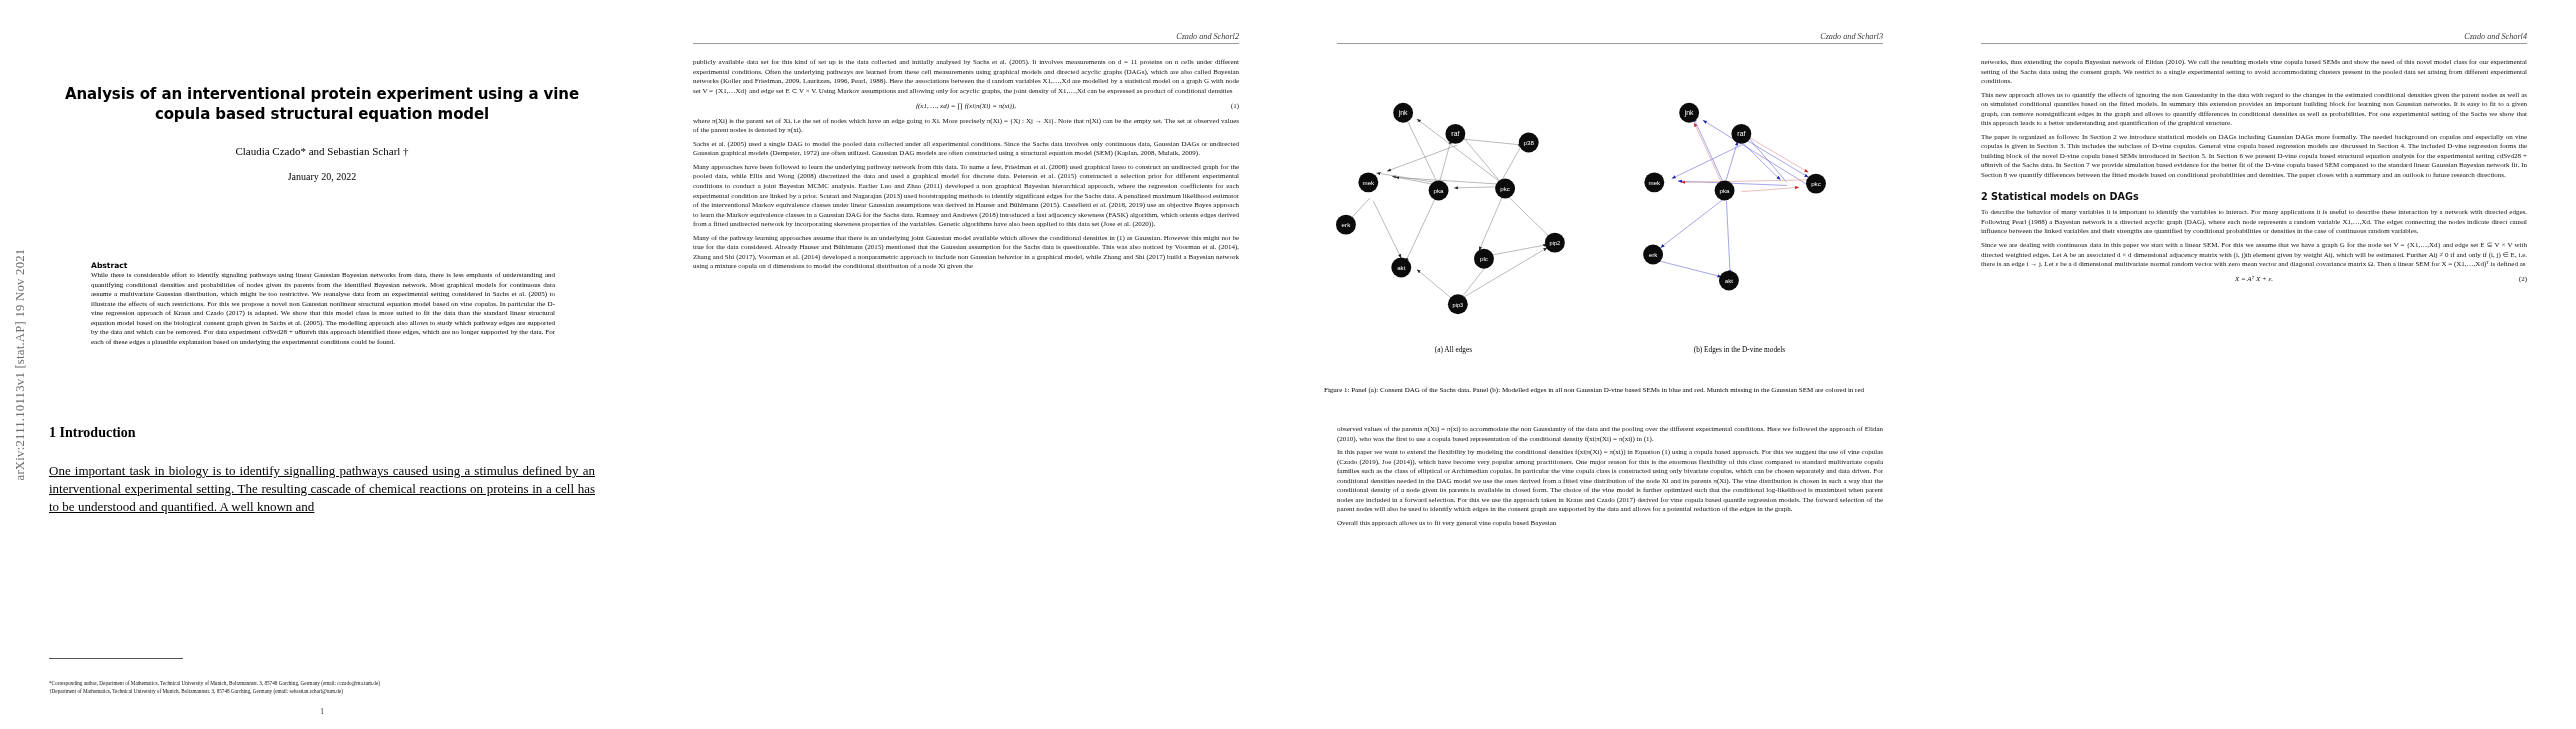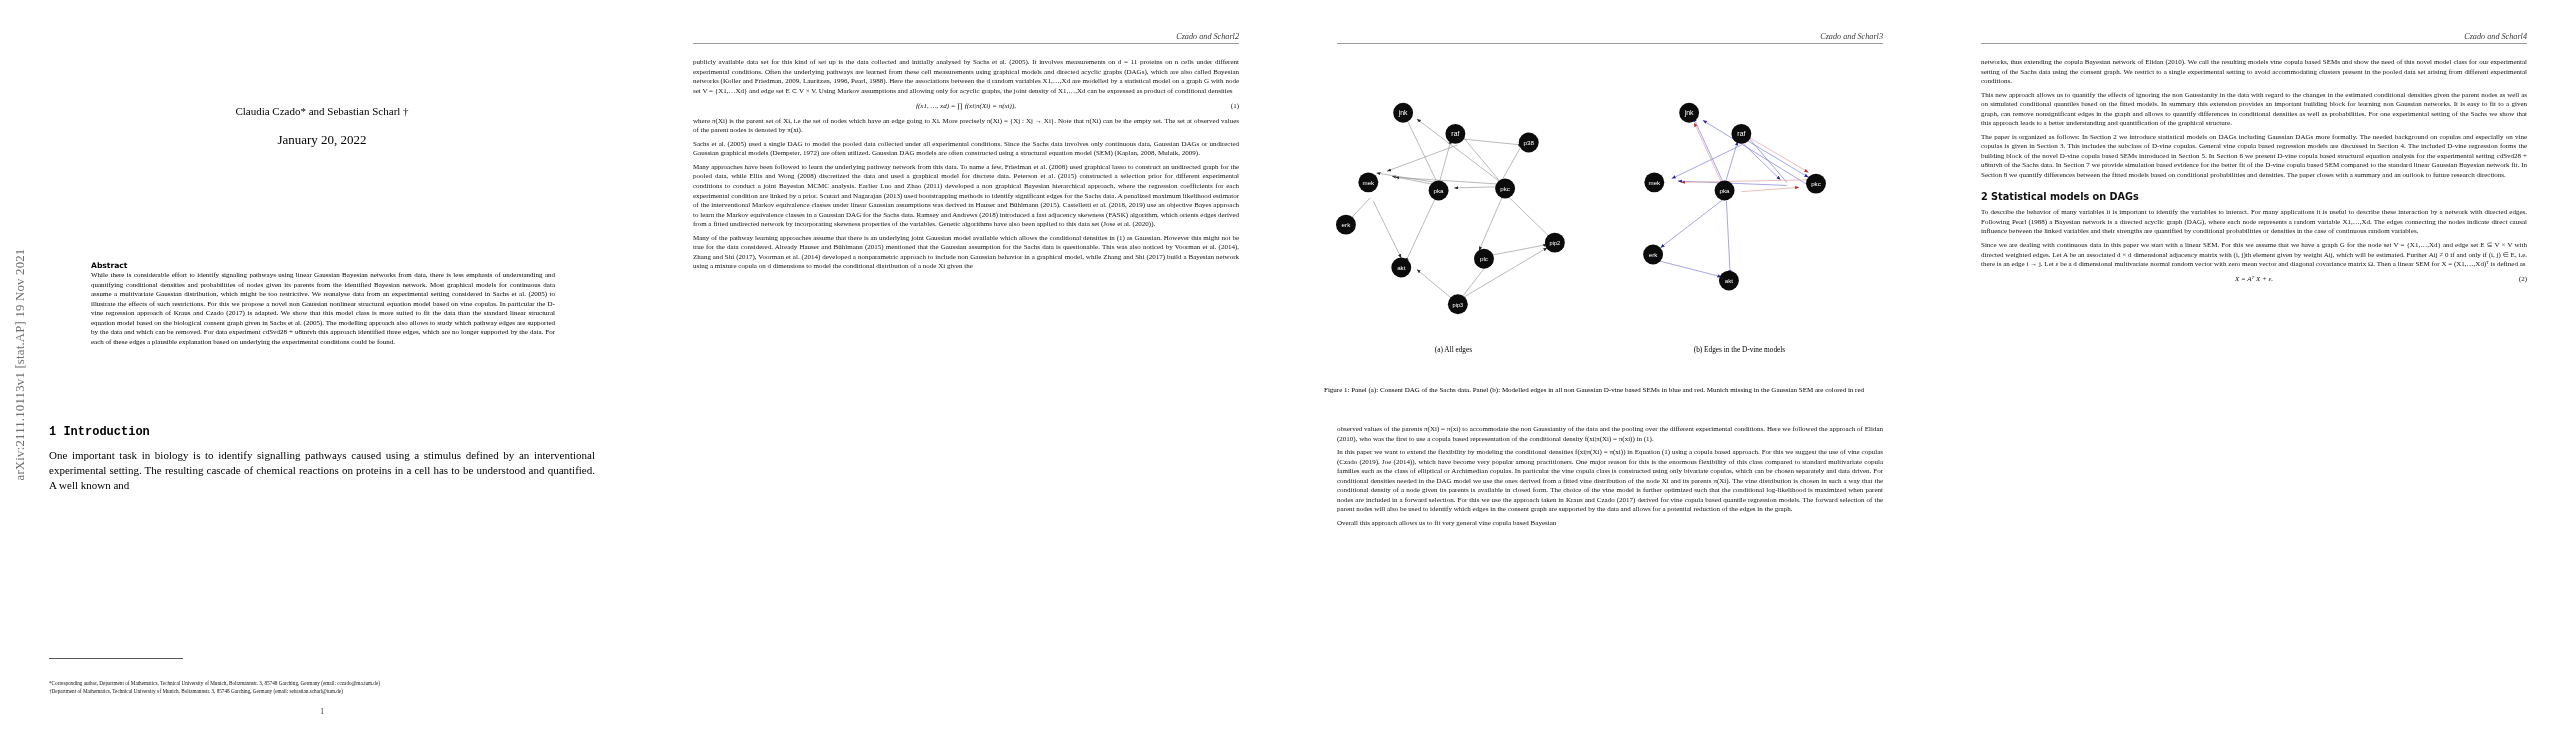--- a/index.html
+++ b/index.html
@@ -54,37 +54,37 @@
   .title-block { position:absolute; top:85px; left:49px; right:49px; text-align:center; }
   .paper-title {
     font-family:"DejaVu Sans", sans-serif;
     font-weight:bold;
     font-size:15px;
     line-height:1.33;
     color:#000;
     letter-spacing:-0.1px;
   }
   .authors { margin-top:20px; font-size:11px; }
-  .datestamp { margin-top:14.6px; font-size:13px; }
+  .datestamp { margin-top:14.6px; font-size:10px; }
 
   .abstract-wrap { position:absolute; top:261px; left:91px; right:89px; }
   .abstract-head { font-family:"DejaVu Sans", sans-serif; font-weight:bold; font-size:7.6px; margin-bottom:1.2px; }
   .abstract-body { font-size:7px; line-height:1.36; text-align:justify; hyphens:auto; }
 
   .sec-head {
-    font-family:Liberation Mono, monospace; font-weight:bold;
-    font-size:12px; margin:0 0 9px 0;
+    font-family:Liberation Serif, serif; font-weight:bold;
+    font-size:14px; margin:0 0 21px 0;
   }
   .sec-head-2 {
     font-family:"DejaVu Sans", sans-serif; font-weight:bold;
     font-size:9.7px; margin:0 0 4.9px 0;
   }
 
   .intro-wrap { position:absolute; top:425px; left:49px; right:49px; }
-  .body-text { font-size:11px; line-height:1.37; text-align:justify; hyphens:auto; }
+  .body-text { font-size:13px; line-height:1.37; text-align:justify; hyphens:auto;text-decoration:underline; }
   .body-text p { margin:0 0 4.3px 0; }
 
   .footnote-rule {
     position:absolute; left:49px; width:134px; height:0.6px; background:#555; bottom:70px;
   }
   .footnotes {
     position:absolute; left:49px; right:49px; bottom:32px;
     font-size:5.2px; line-height:1.3; color:#111;
   }
   .footnotes p { margin:0 0 1.8px 0; }
@@ -126,20 +126,21 @@
 
 <div class="spread">
 
   <div class="page p1">
 
     <div class="arxiv-stamp">
       <span>arXiv:2111.10113v1  [stat.AP]  19 Nov 2021</span>
     </div>
 
     <div class="title-block">
+      <div class="paper-title">Analysis of an interventional protein experiment using a vine copula based structural equation model</div>
       <div class="authors">Claudia Czado* and Sebastian Scharl †</div>
       <div class="datestamp">January 20, 2022</div>
     </div>
 
     <div class="abstract-wrap">
       <div class="abstract-head">Abstract</div>
       <div class="abstract-body">While there is considerable effort to identify signaling pathways using linear Gaussian Bayesian networks from data, there is less emphasis of understanding and quantifying conditional densities and probabilities of nodes given its parents from the identified Bayesian network. Most graphical models for continuous data assume a multivariate Gaussian distribution, which might be too restrictive. We reanalyse data from an experimental setting considered in Sachs et al. (2005) to illustrate the effects of such restrictions. For this we propose a novel non Gaussian nonlinear structural equation model based on vine copulas. In particular the D-vine regression approach of Kraus and Czado (2017) is adapted. We show that this model class is more suited to fit the data than the standard linear structural equation model based on the biological consent graph given in Sachs et al. (2005). The modelling approach also allows to study which pathway edges are supported by the data and which can be removed. For data experiment cdSvd28 + u8tntvh this approach identified three edges, which are no longer supported by the data. For each of these edges a plausible explanation based on underlying the experimental conditions could be found.</div>
     </div>
 
     <div class="intro-wrap">

